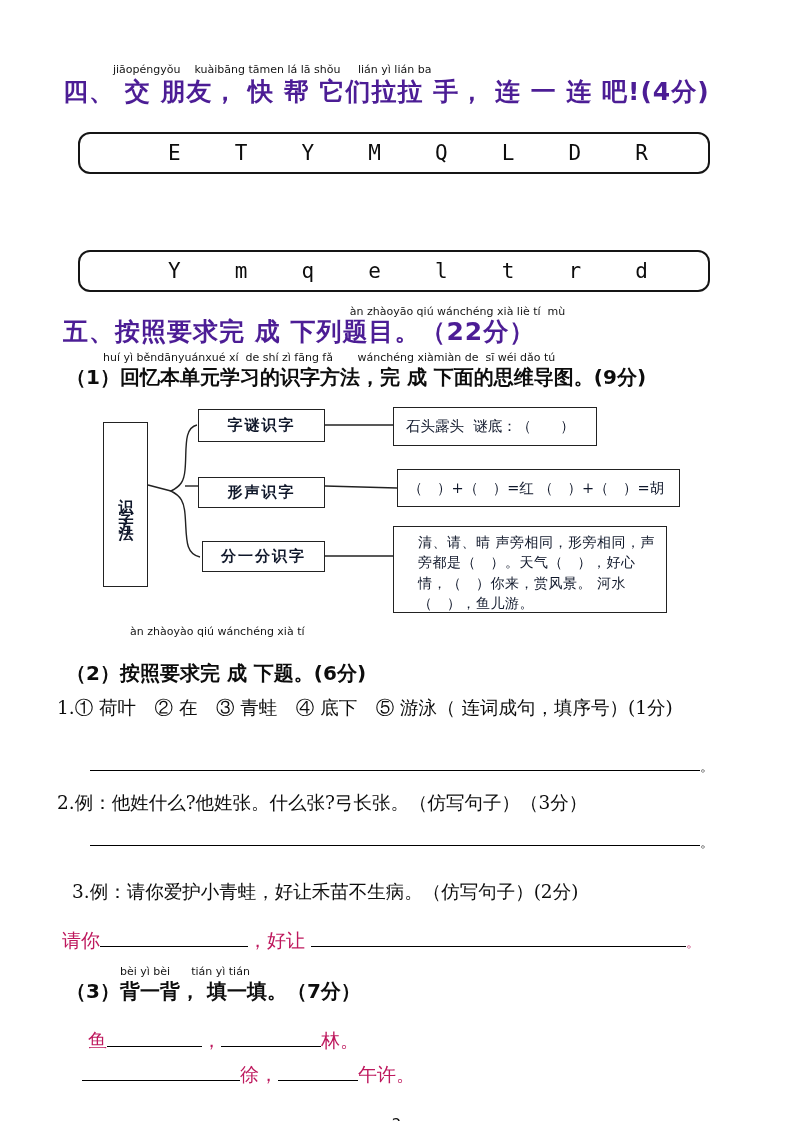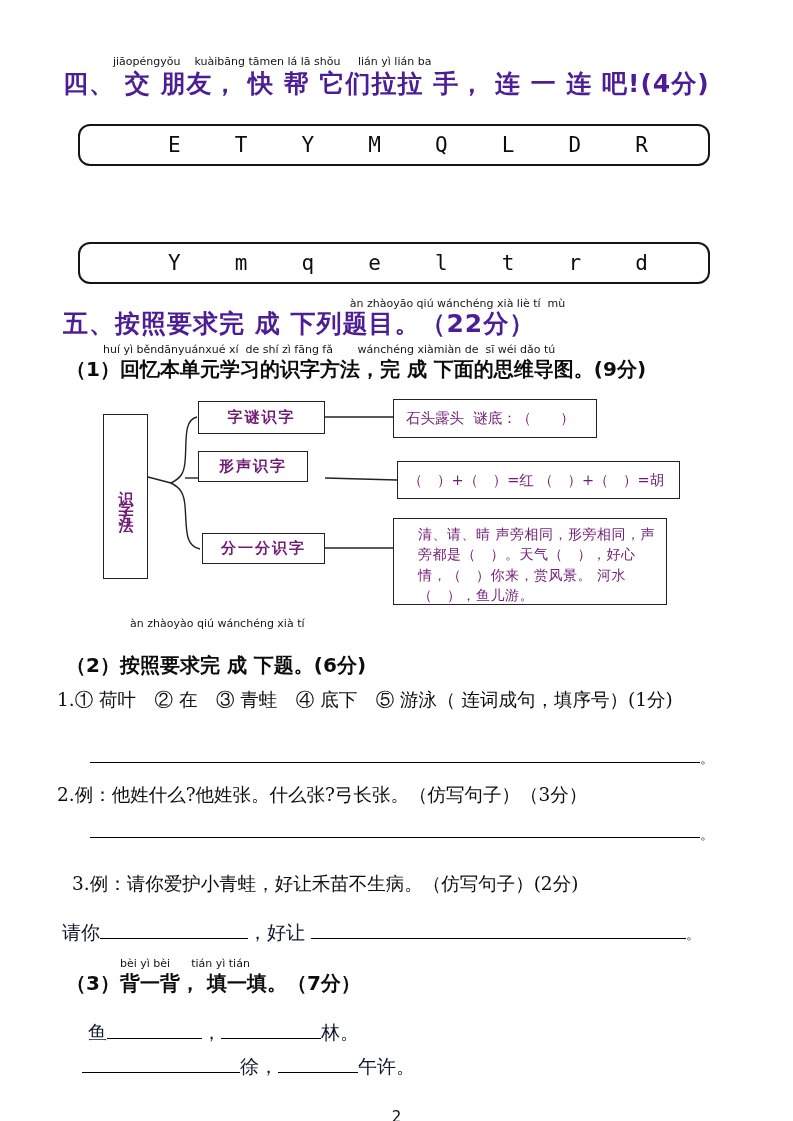--- a/index.html
+++ b/index.html
@@ -37,28 +37,28 @@
     padding:0 60px 0 88px;
     font-family:"DejaVu Sans Mono", monospace;
     font-size:21px;color:#0d0d0d;
   }
   .u{
     display:inline-block;
     border-bottom:1.3px solid #000;
     height:0.95em;
   }
   .blank-row{white-space:nowrap;font-size:18.5px;line-height:16px;}
-  .fill-line{white-space:nowrap;font-size:19px;line-height:24px;color:#0f172a;}
+  .fill-line{white-space:nowrap;font-size:19px;line-height:24px;color:#be185d;}
   
   .mindmap{position:relative;width:793px;height:215px;}
   .mindmap svg{position:absolute;left:0;top:0;}
   .mm-box{
     position:absolute;box-sizing:border-box;
     border:1.6px solid #222;background:#fff;
-    display:flex;align-items:center;color:#701a75;
+    display:flex;align-items:center;color:#0f172a;
   }
   .mm-root{
     justify-content:center;
     writing-mode:vertical-lr;text-orientation:upright;
     font-weight:bold;font-size:15px;letter-spacing:9px;
   }
   .mm-branch{justify-content:center;font-weight:bold;font-size:15px;letter-spacing:2px;}
   .mm-detail{font-size:14.5px;white-space:pre;}
   .mm-detail-wrap{
     font-size:14px;line-height:1.45;white-space:normal;
@@ -68,21 +68,21 @@
     text-align:center;font-size:15px;color:#0d0d0d;
     font-family:"DejaVu Sans", sans-serif;
   }
 </style>
 </head>
 <body>
 
 <div class="page">
 
   <div style="padding-top:56px;">
-    <div class="pinyin" style="margin-left:113px;">jiāopéngyǒu    kuàibāng tāmen lá lā shǒu     lián yì lián ba</div>
+    <div class="pinyin" style="margin-left:113px;margin-top:8px;">jiāopéngyǒu    kuàibāng tāmen lá lā shǒu     lián yì lián ba</div>
     <div class="h-sec" style="margin-left:63px;margin-top:2px;">四、 交 朋友， 快 帮 它们拉拉 手， 连 一 连 吧!(4分)</div>
 
     <div class="letterbox" style="margin-top:26px;">
       <span>E</span>
       <span>T</span>
       <span>Y</span>
       <span>M</span>
       <span>Q</span>
       <span>L</span>
       <span>D</span>
@@ -112,21 +112,21 @@
       <svg width="793" height="215" viewBox="0 0 793 215" fill="none" stroke="#222" stroke-width="1.4">
         <path d="M197,21 C183,24 187,46 185,66 C184,77 181,82 171,87 C181,92 184,98 185,110 C187,132 184,150 200,153"></path>
         <path d="M148,81 L171,87"></path>
         <path d="M185,82 L198,82"></path>
         <path d="M325,21 L393,21"></path>
         <path d="M325,82 L397,84"></path>
         <path d="M325,152 L393,152"></path>
       </svg>
       <div class="mm-box mm-root" style="left:103px;top:18px;width:45px;height:165px;">识字方法</div>
       <div class="mm-box mm-branch" style="left:198px;top:5px;width:127px;height:33px;">字谜识字</div>
-      <div class="mm-box mm-branch" style="left:198px;top:55px;width:110px;height:31px;">形声识字</div>
+      <div class="mm-box mm-branch" style="left:198px;top:73px;width:127px;height:31px;">形声识字</div>
       <div class="mm-box mm-detail" style="left:393px;top:3px;width:204px;height:39px;padding-left:12px;">石头露头  谜底：（　　）</div>
       <div class="mm-box mm-branch" style="left:202px;top:137px;width:123px;height:31px;">分一分识字</div>
       <div class="mm-box mm-detail" style="left:397px;top:65px;width:283px;height:38px;padding-left:10px;">（　）+（　）=红 （　）+（　）=胡</div>
       <div class="mm-box mm-detail-wrap" style="left:393px;top:122px;width:274px;height:87px;padding-left:24px;">清、请、晴  声旁相同，形旁相同，声旁都是（　）。天气（　），好心情，（　）你来，赏风景。 河水（　），鱼儿游。</div>
     </div>
 
     <div class="pinyin" style="margin-left:130px;margin-top:7px;">àn zhàoyào qiú wánchéng xià tí</div>
     <div class="h-sub" style="margin-left:66px;margin-top:22px;">（2）按照要求完 成 下题。(6分)</div>
 
     <div class="body-line" style="margin-left:57px;margin-top:9px;">1.① 荷叶　② 在　③ 青蛙　④ 底下　⑤ 游泳（ 连词成句，填序号）(1分)</div>

